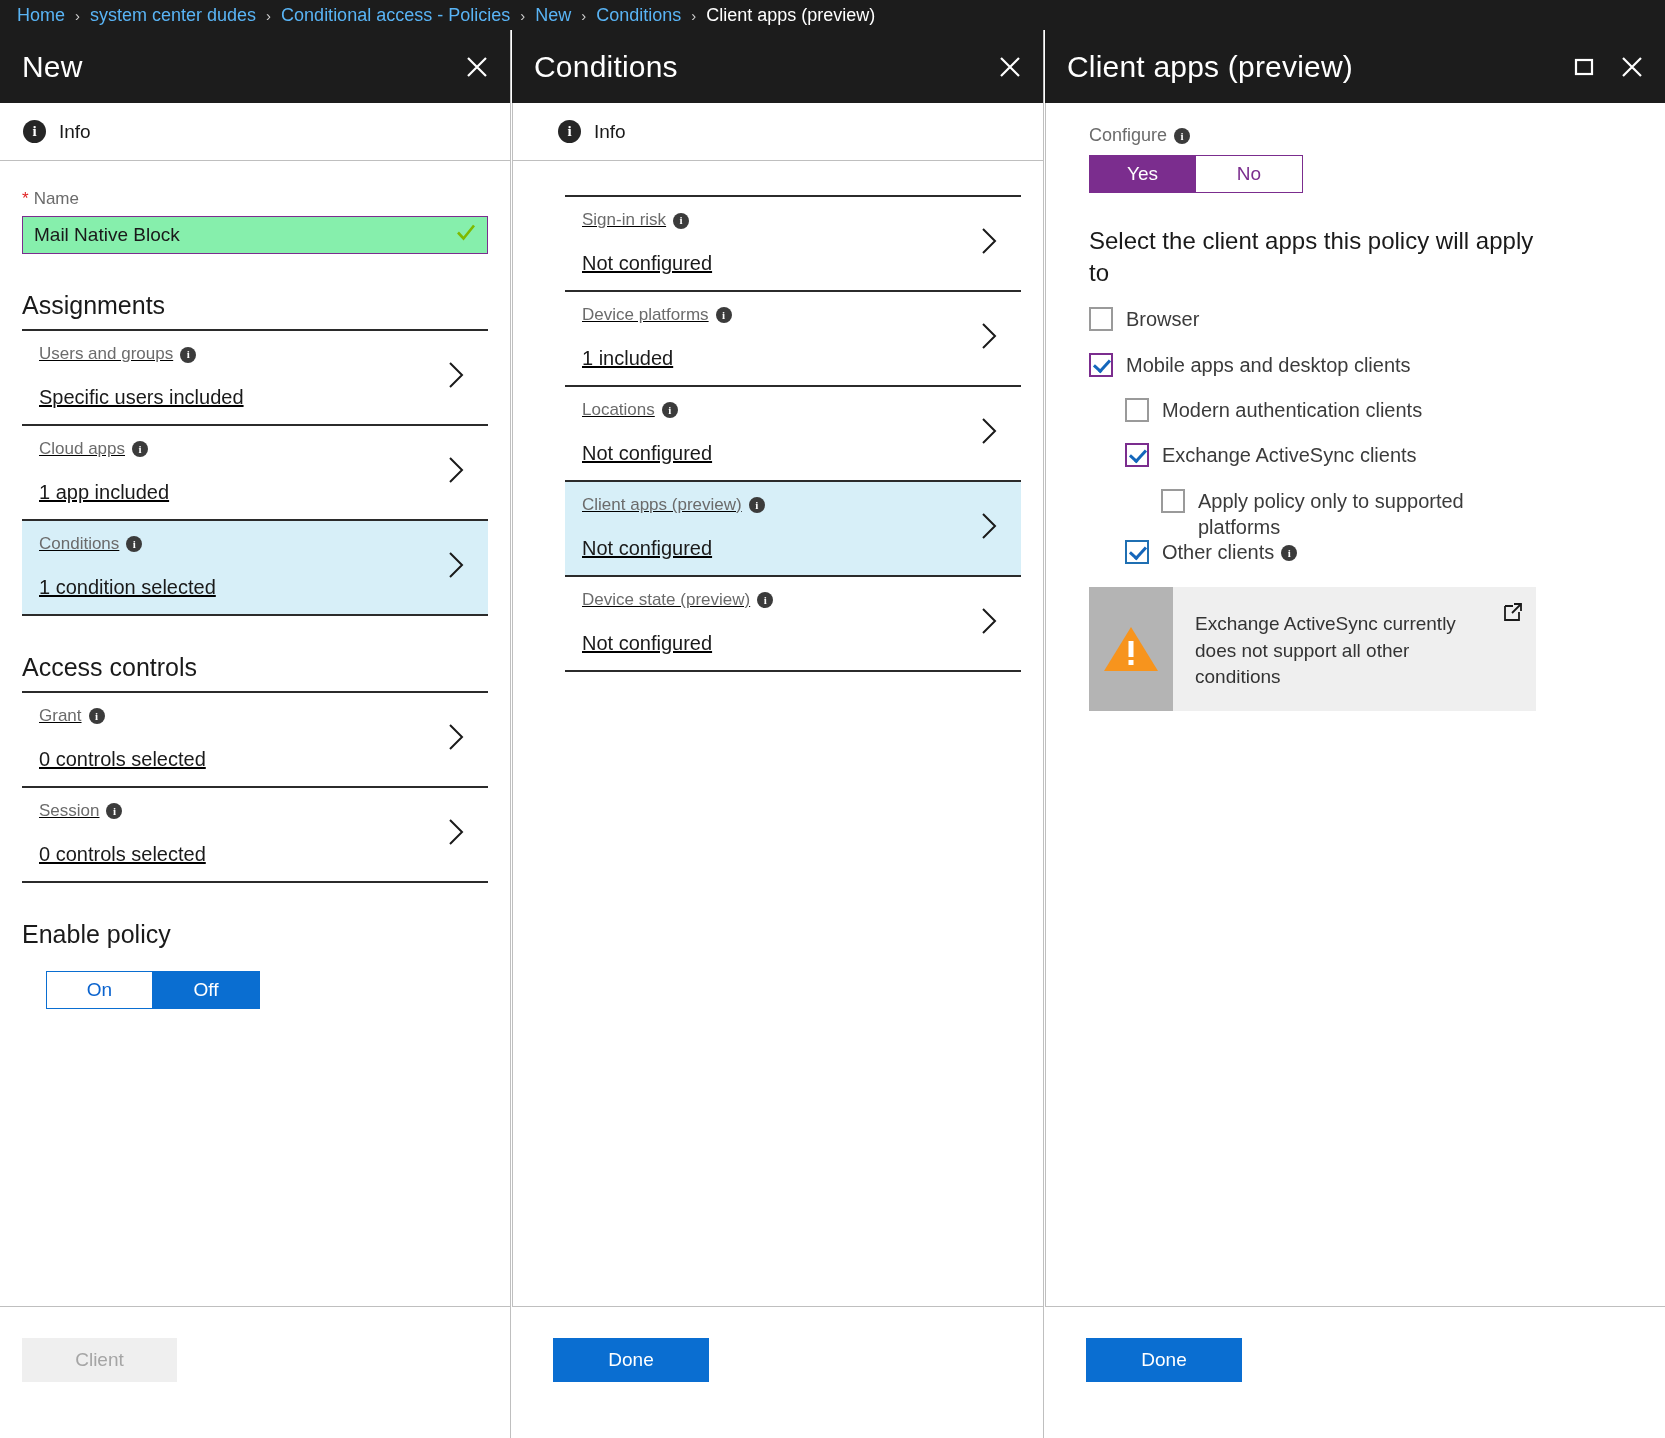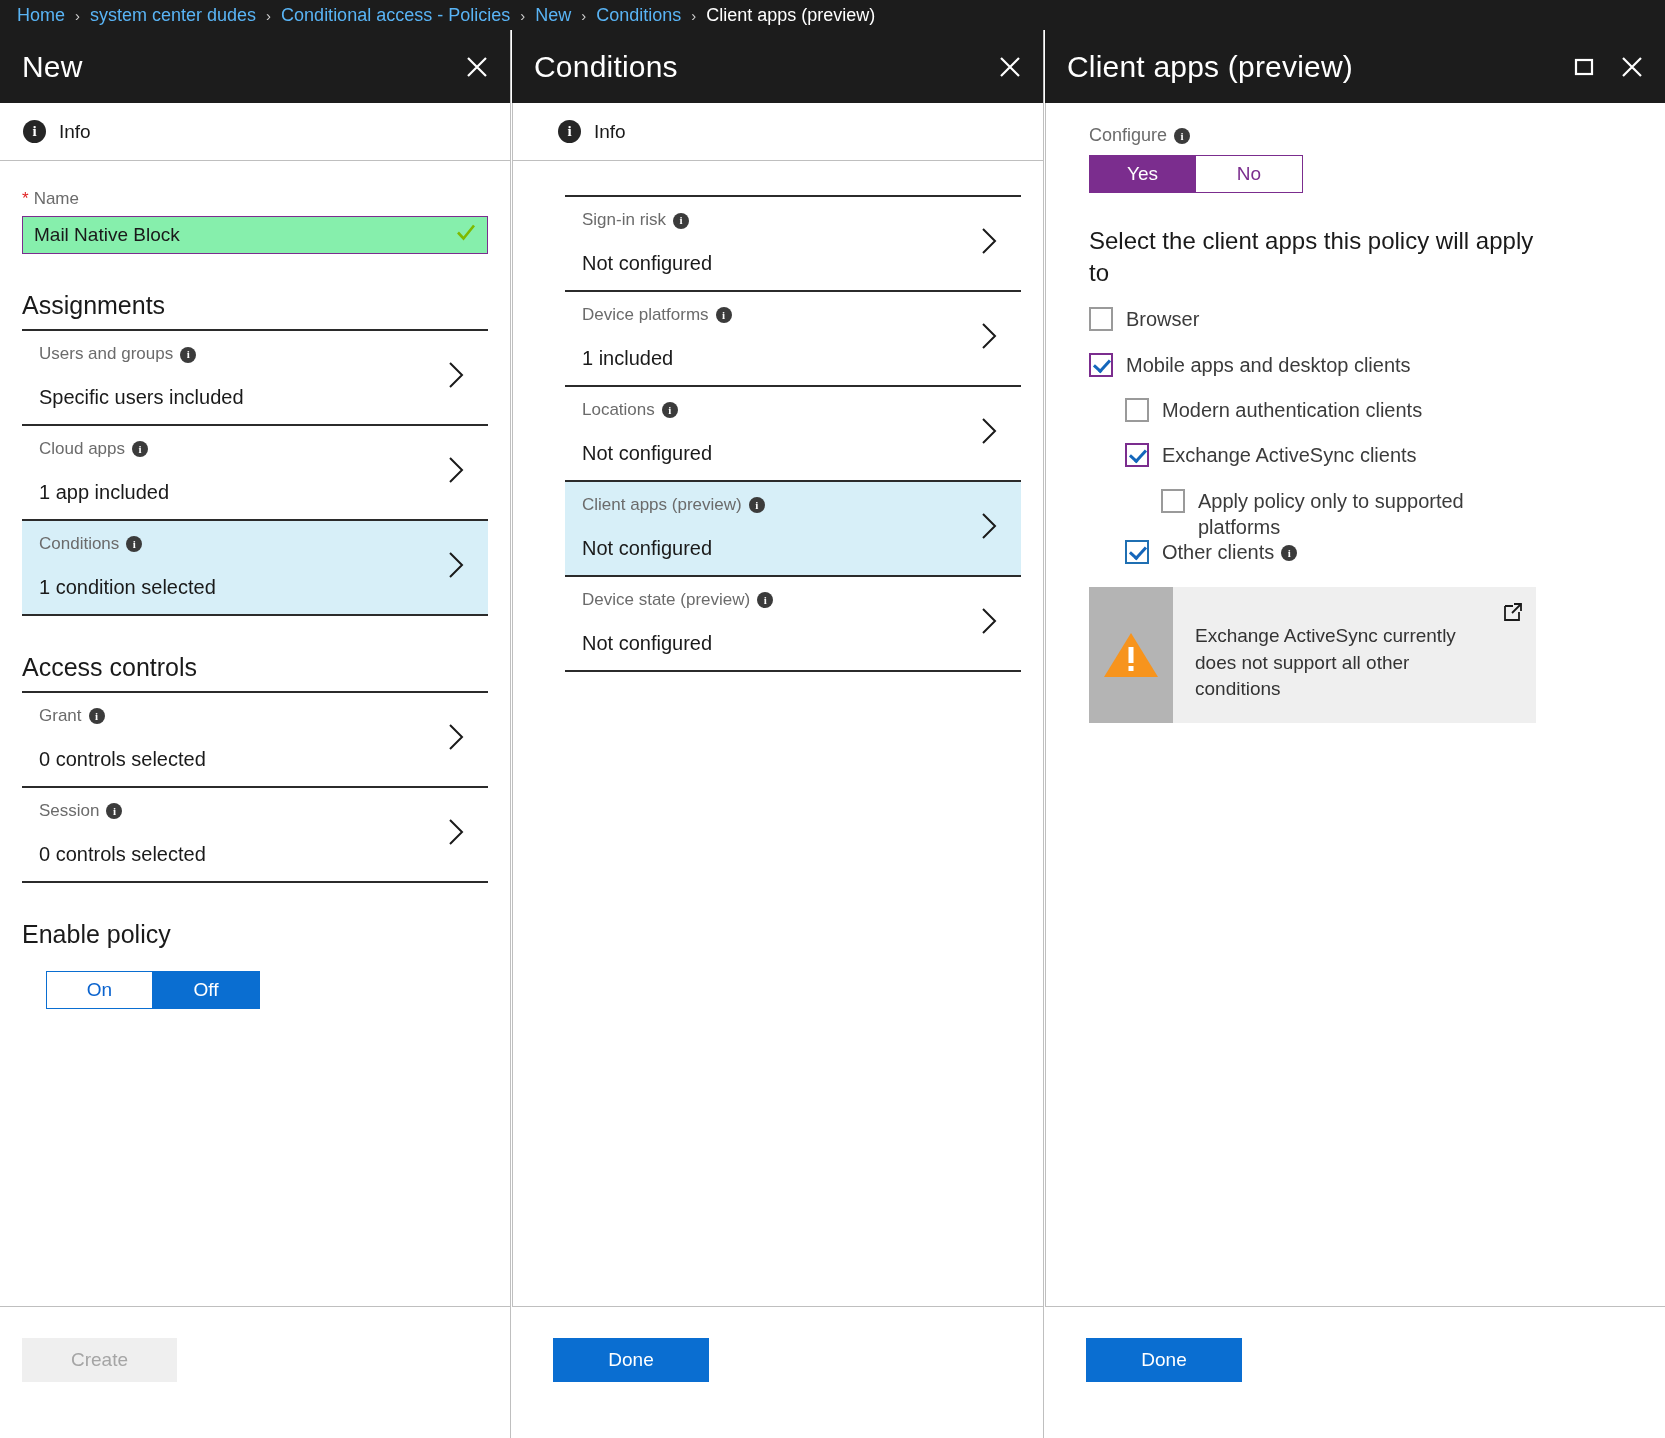--- a/index.html
+++ b/index.html
@@ -67,21 +67,21 @@
     display:flex; align-items:center; padding:0 34px 0 11px;
     font-size:19px; color:#1a1a1a;
   }
   .check-ok { position:absolute; right:10px; top:50%; transform:translateY(-50%); }
 
   .section-title { font-size:25px; font-weight:300; color:#1a1a1a; margin:37px 0 9px 0; }
   .hrule { height:2px; background:#2b2b2b; }
 
   .row {
     position:relative; display:flex; align-items:center;
-    padding:12px 40px 13px 17px; border-bottom:2px solid #2b2b2b; cursor:pointer;
+    padding:12px 40px 13px 17px; border-bottom:2px solid #2b2b2b; cursor:pointer;text-decoration:underline;
   }
   .row.selected { background:#d7eff8; }
   .row-text { flex:1; min-width:0; }
   .row-label { font-size:17px; color:#6b6b6b; line-height:1.35; }
   .row-value { font-size:20px; color:#1a1a1a; margin-top:18px; line-height:1.35; }
   .chev { position:absolute; right:22px; top:50%; transform:translateY(-50%); }
 
   
   .toggle { display:inline-flex; margin-top:13px;padding-left:24px; }
   .toggle .opt {
@@ -129,21 +129,21 @@
   .cbx.checked:after {
     content:""; position:absolute; left:6px; top:1px; width:7px; height:13px;
     border:solid #1466bb; border-width:0 3px 3px 0; transform:rotate(42deg);
   }
   .cb-label { font-size:20px; color:#3b3b3b; line-height:1.32; }
   .indent1 { margin-left:36px; }
   .indent2 { margin-left:72px; }
 
   .warnbox { display:flex; margin-top:22px; width:447px; background:#efefef; }
   .warn-ico { width:84px; flex:none; background:#b4b4b4; display:flex; align-items:center; justify-content:center; }
-  .warn-text { position:relative; flex:1; padding:36px 44px 20px 22px; font-size:19px; color:#333; line-height:1.4; }
+  .warn-text { position:relative; flex:1; padding:24px 44px 20px 22px; font-size:19px; color:#333; line-height:1.4; }
   .ext-link { position:absolute; right:12px; top:14px; cursor:pointer; line-height:0; }
 
   .vsep { position:absolute; left:0; top:0; bottom:0; width:1px; background:#bfbfbf; }
 </style>
 </head>
 <body>
 
 <div id="app">
 
   <div class="breadcrumb">
@@ -261,21 +261,21 @@
 
         
         <div class="section-title">Enable policy</div>
         <div class="toggle">
           <div class="opt">On</div>
           <div class="opt on">Off</div>
         </div>
       </div>
 
       <div class="footer">
-        <button class="btn-disabled">Create</button>
+        <button class="btn-disabled">Client</button>
       </div>
     </div>
   </div>
 
   <div class="blade" id="blade-cond">
     <div class="blade-header">
       <span class="blade-title">Conditions</span>
       <span class="hdr-actions">
         <span class="ico-btn">
           <svg width="26" height="26" viewBox="0 0 26 26">

